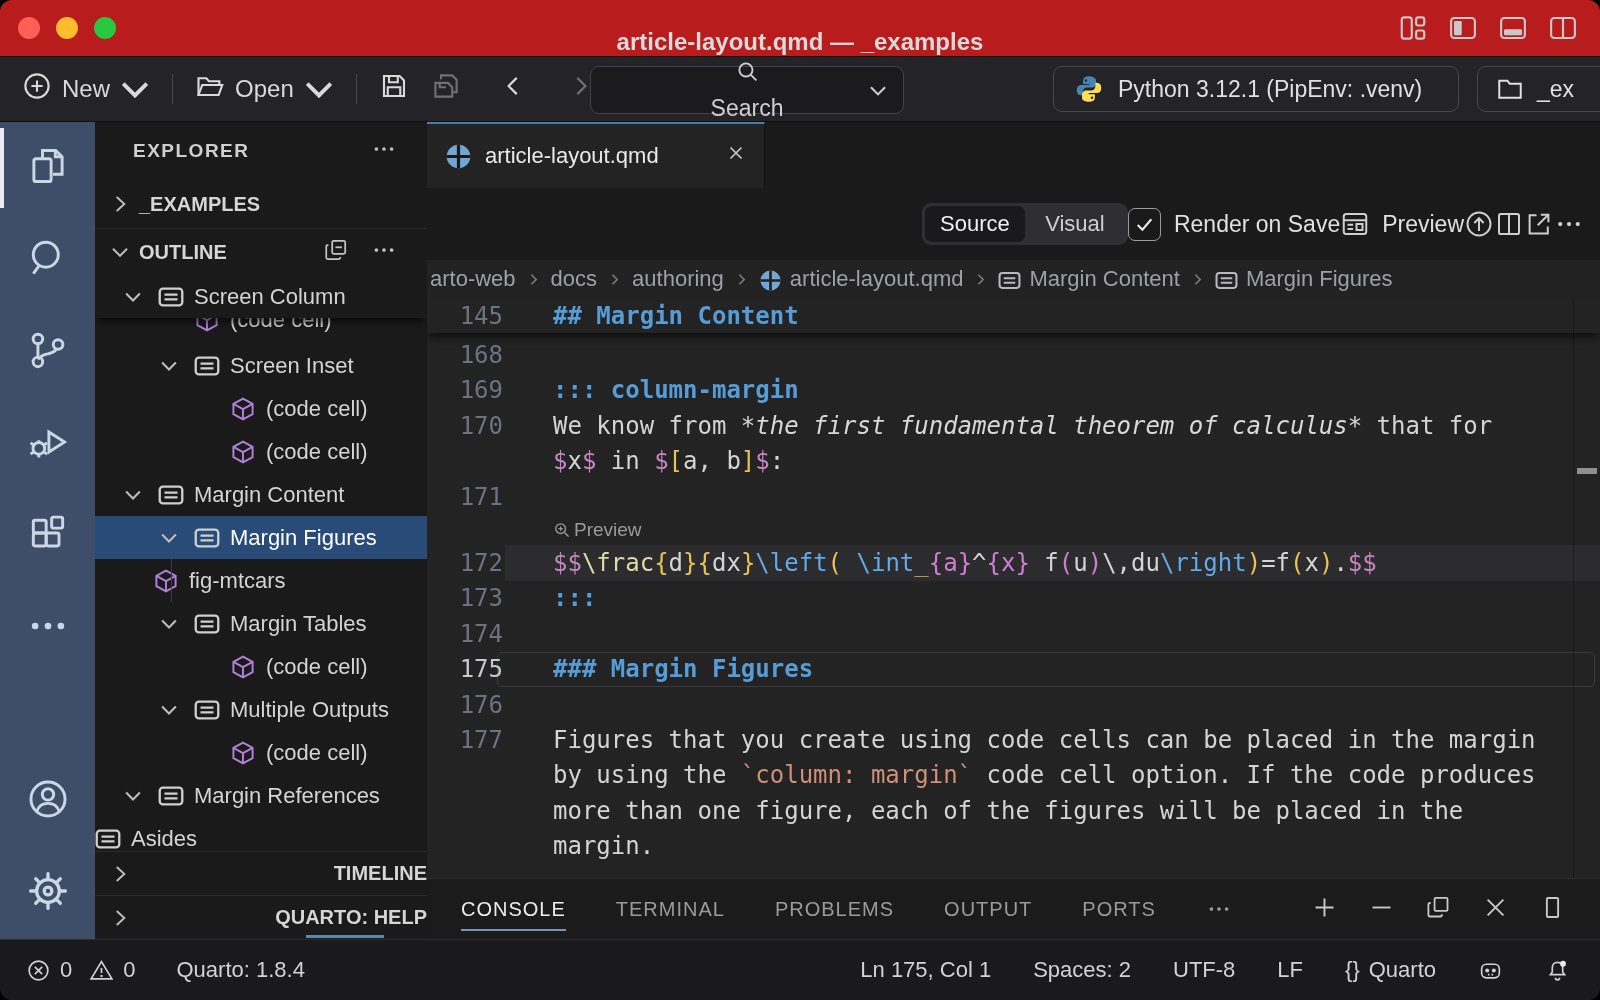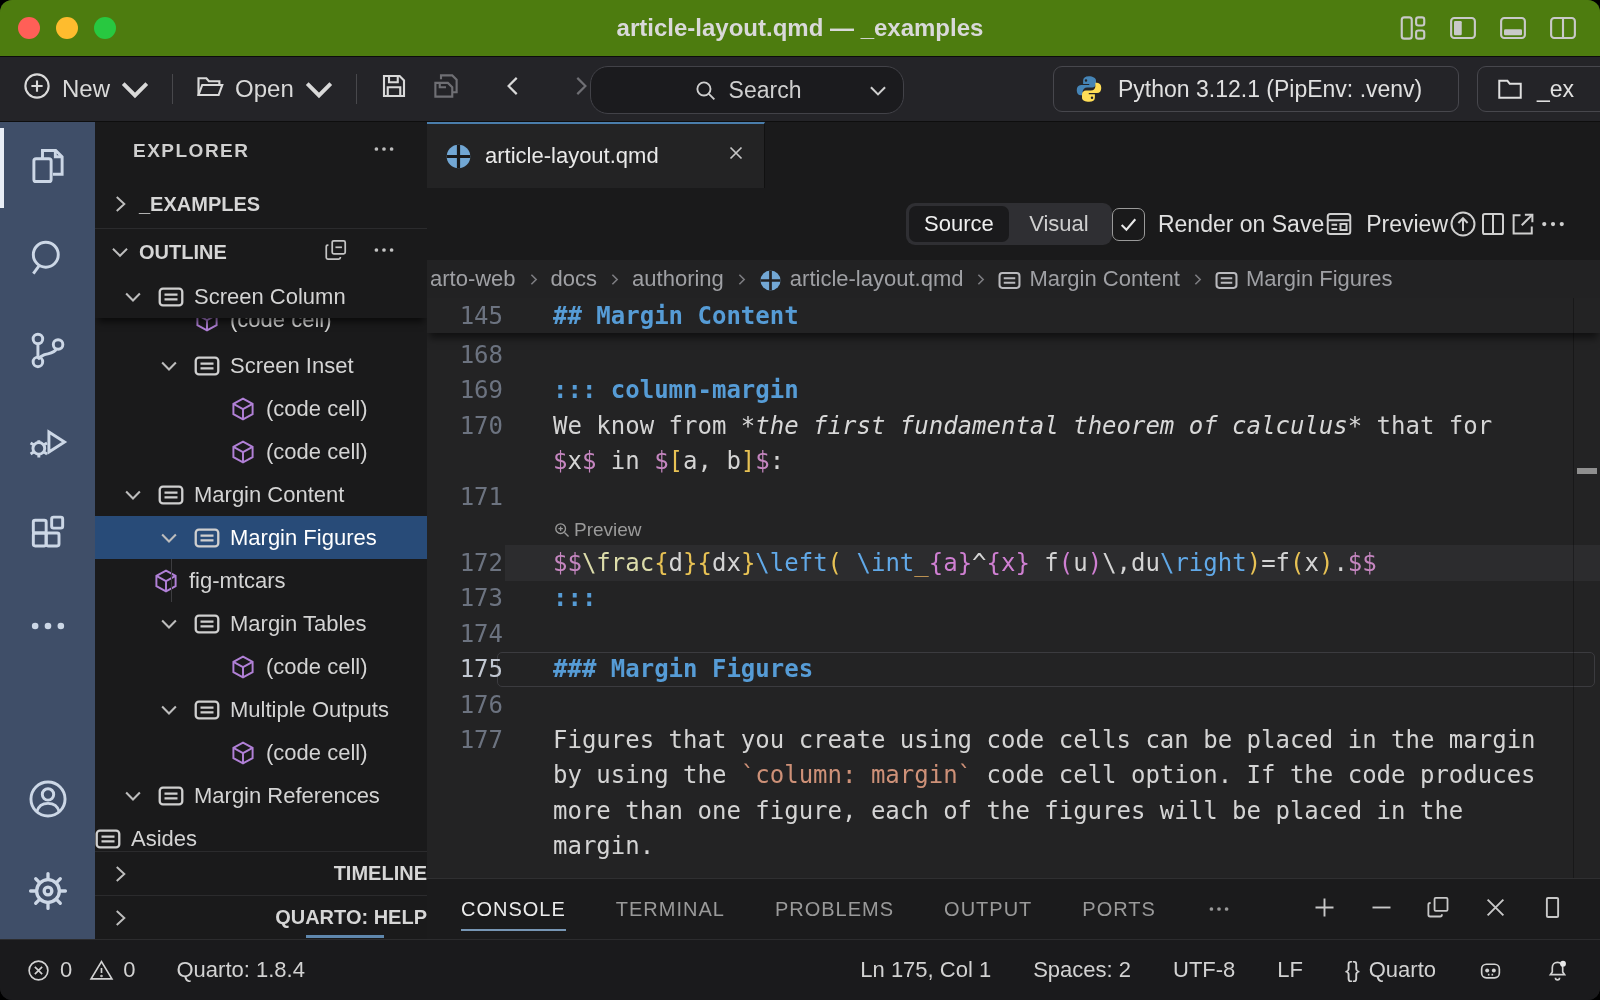--- a/index.html
+++ b/index.html
@@ -1,36 +1,36 @@
 <!DOCTYPE html>
 <html><head>
 <meta charset="utf-8">
 <style>
   html,body{margin:0;padding:0;background:#000;}
   body{width:1600px;height:1000px;overflow:hidden;font-family:"Liberation Sans",sans-serif;-webkit-font-smoothing:antialiased;}
   .window{width:1600px;height:1000px;border-radius:12px;overflow:hidden;display:flex;flex-direction:column;background:#1c1c1e;}
 
   
-  .titlebar{height:56px;flex:none;position:relative;display:flex;align-items:center;background:#4d7c0f;border-bottom:1px solid #0c0c0c;}
+  .titlebar{height:56px;flex:none;position:relative;display:flex;align-items:flex-end;background:#b91c1c;border-bottom:1px solid #0c0c0c;}
   .lights{position:absolute;left:18px;top:17px;display:flex;gap:16px;}
   .light{width:22px;height:22px;border-radius:50%;}
   .title{flex:1;text-align:center;color:#d9d9d9;font-size:24px;font-weight:600;}
   .win-icons{position:absolute;right:22px;top:13px;display:flex;gap:20px;color:#c9c9c9;}
   .win-icons svg{width:30px;height:30px;}
 
   
   .toolbar{height:64px;flex:none;background:#242428;display:flex;align-items:center;position:relative;border-bottom:1px solid #0e0e0e;color:#d9d9d9;font-size:24px;}
   .tbtn{display:flex;align-items:center;gap:10px;margin-left:22px;}
   .tbtn svg{width:30px;height:30px;}
   .caret{width:16px;height:10px;}
   .tdivider{width:1px;height:30px;background:#48484c;margin-left:22px;}
   .dim{color:#6f6f74;}
   .navchev{margin-left:40px;}
   .navchev svg{width:26px;height:26px;}
-  .search-pill{position:absolute;left:590px;top:9px;width:312px;height:46px;background:#1b1b1e;border:1px solid #424248;border-radius:18px;display:flex;align-items:center;justify-content:center;gap:11px;color:#cfcfcf;font-size:23px;}
+  .search-pill{position:absolute;left:590px;top:9px;width:312px;height:46px;background:#1b1b1e;border:1px solid #424248;border-radius:9px;display:flex;align-items:center;justify-content:center;gap:11px;color:#cfcfcf;font-size:23px;flex-direction:column;}
   .search-pill svg.mag{width:25px;height:25px;}
   .search-pill .sp-caret{position:absolute;right:16px;width:18px;height:11px;}
   .python-pill{position:absolute;left:1053px;top:9px;width:406px;height:46px;border:1px solid #47474d;border-radius:9px;display:flex;align-items:center;gap:14px;padding:0 20px;color:#e0e0e0;font-size:23px;box-sizing:border-box;}
   .python-pill svg{width:30px;height:30px;flex:none;}
   .ws-pill{position:absolute;left:1477px;top:9px;width:150px;height:46px;border:1px solid #47474d;border-radius:9px;display:flex;align-items:center;gap:13px;padding:0 18px;color:#e0e0e0;font-size:23px;box-sizing:border-box;overflow:hidden;}
   .ws-pill svg{width:28px;height:28px;flex:none;}
 
   
   .main{flex:1;display:flex;min-height:0;}
 
@@ -68,21 +68,21 @@
   .sb-focusline{position:absolute;bottom:1px;left:211px;width:78px;height:3px;background:#5f87ad;}
 
   
   .editor-col{flex:1;display:flex;flex-direction:column;min-width:0;background:#232324;position:relative;}
   .tabbar{height:66px;flex:none;background:#1a1a1b;display:flex;}
   .tab{width:338px;box-sizing:border-box;background:#232324;border-top:2.5px solid #4a7dab;border-right:1px solid #111;display:flex;align-items:center;padding:0 18px;gap:13px;color:#e9e9e9;font-size:22px;}
   .tab .q-icon svg{width:27px;height:27px;display:block;}
   .tab .close{margin-left:auto;color:#c6c6c6;}
   .tab .close svg{width:20px;height:20px;}
 
-  .edtoolbar{height:72px;flex:none;background:#1a1a1b;display:flex;align-items:center;justify-content:flex-end;padding-right:32px;color:#d6d6d6;}
+  .edtoolbar{height:72px;flex:none;background:#1a1a1b;display:flex;align-items:center;justify-content:flex-end;padding-right:16px;color:#d6d6d6;}
   .segctl{width:206px;height:42px;background:#2f2f33;border-radius:9px;display:flex;padding:3px;box-sizing:border-box;}
   .seg{flex:1;display:flex;align-items:center;justify-content:center;font-size:22px;border-radius:7px;color:#cfcfcf;}
   .seg.active{background:#1a1a1c;color:#efefef;}
   .chkgrp{display:flex;align-items:center;gap:13px;font-size:23px;color:#e0e0e0;}
   .chkbox{width:31px;height:31px;border:1.5px solid #9a9a9a;border-radius:7px;display:flex;align-items:center;justify-content:center;}
   .chkbox svg{width:21px;height:21px;color:#e8e8e8;}
   .prevgrp{display:flex;align-items:center;gap:12px;font-size:23px;color:#e0e0e0;}
   .edicon{color:#cfcfcf;display:flex;}
   .edicon svg{width:30px;height:30px;}
 

